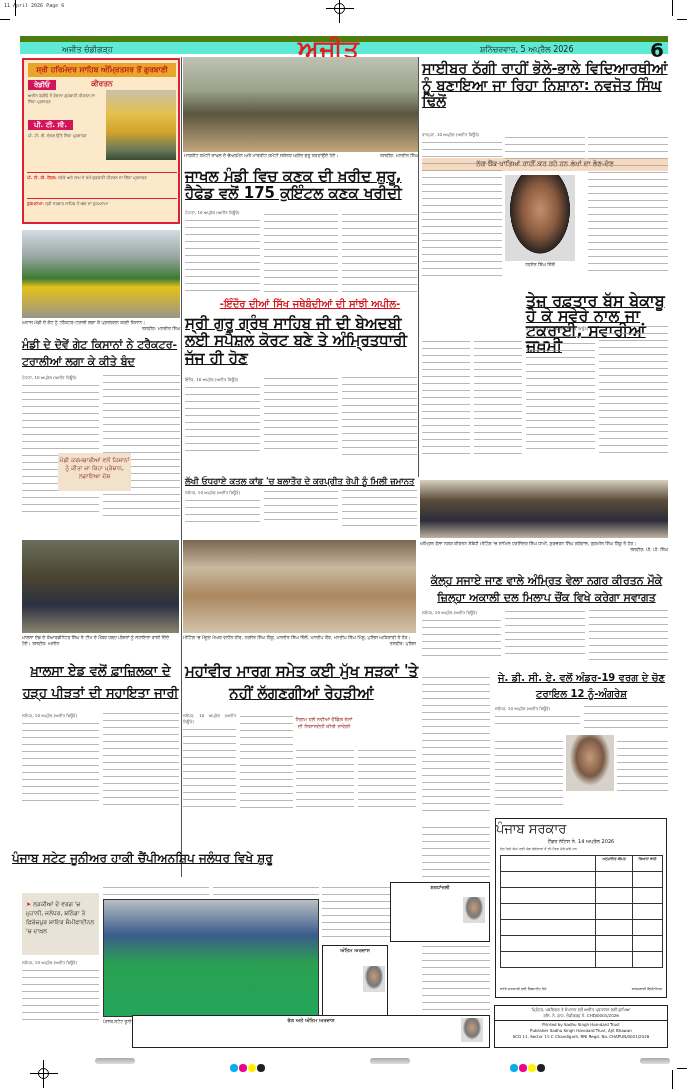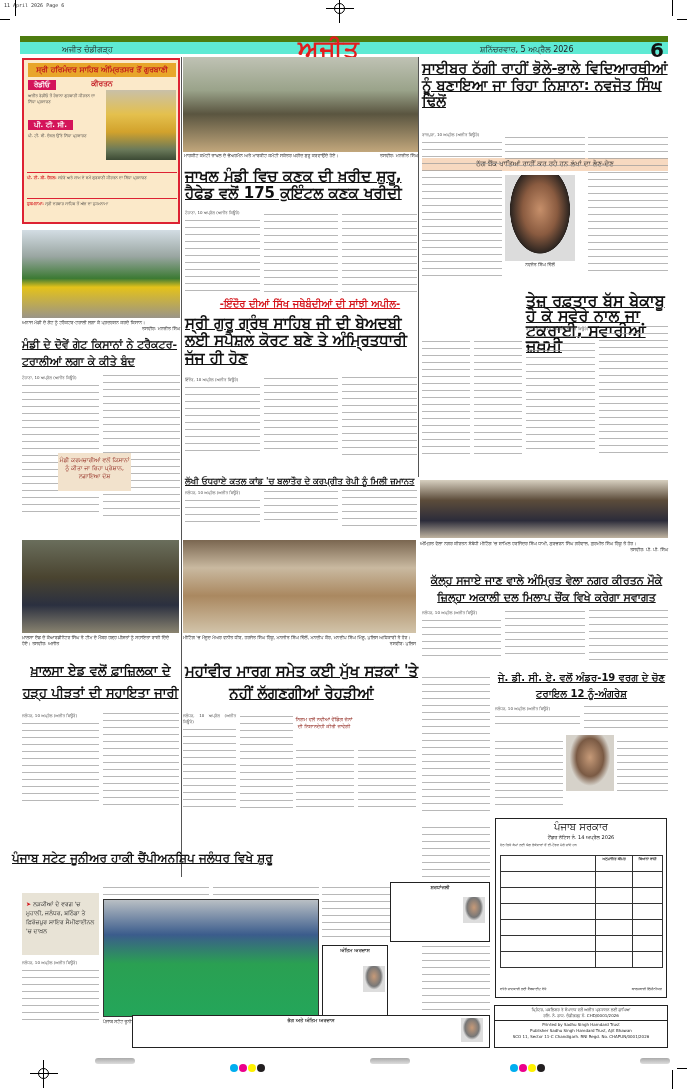--- a/index.html
+++ b/index.html
@@ -45,21 +45,21 @@
   .body-text { font-size: 4px; line-height: 5.5px; color: #444; text-align: justify; overflow: hidden; }
   .body-text .ln { height: 5.5px; border-bottom: 1.5px solid #9a9a9a; margin-bottom: 1.5px; opacity: 0.7; }
 
   .sidebar-quote { left: 22px; top: 893px; width: 77px; height: 62px; background: #e8e3d6; padding: 6px 4px; font-size: 6px; line-height: 9px; color: #222; }
   .sidebar-quote .arrow { color: #d4141a; font-weight: bold; }
 
   .pullquote { left: 58px; top: 453px; width: 73px; height: 38px; background: #f2e2cc; font-size: 6px; line-height: 8px; color: #8a1a10; text-align: center; padding-top: 3px; }
   .pullquote2 { left: 294px; top: 681px; width: 60px; height: 26px; font-size: 5px; line-height: 7px; color: #8a1a10; text-align: center; }
 
   .notice { left: 495px; top: 818px; width: 172px; height: 180px; border: 1px solid #222; background: #fff; }
-  .notice .title { font-size: 10px; text-align: center; margin-top: 2px; }
+  .notice .title { font-size: 13px; text-align: left; margin-top: 2px; }
   .notice .sub { font-size: 5px; text-align: center; margin-top: 1px; }
   .notice table { position: absolute; left: 4px; top: 36px; width: 163px; border-collapse: collapse; font-size: 3.5px; }
   .notice td, .notice th { border: 1px solid #333; padding: 1px; vertical-align: top; height: 16px; }
   .ad-box { position: absolute; border: 1px solid #222; background: #fff; font-size: 3.5px; line-height: 4.5px; color: #333; padding: 2px; }
   .ad-photo { position: absolute; width: 22px; height: 26px; background: radial-gradient(ellipse at 50% 40%,#c79a78 0%,#777 45%,#ddd 60%); }
 
   .imprint { left: 494px; top: 1005px; width: 174px; height: 43px; border: 1px solid #222; font-size: 4px; line-height: 6px; text-align: center; color: #222; padding-top: 1px; }
   .imprint .divider { border-top: 1px solid #222; margin: 1px 0; }
 
   .color-bar { top: 1057px; height: 8px; }

